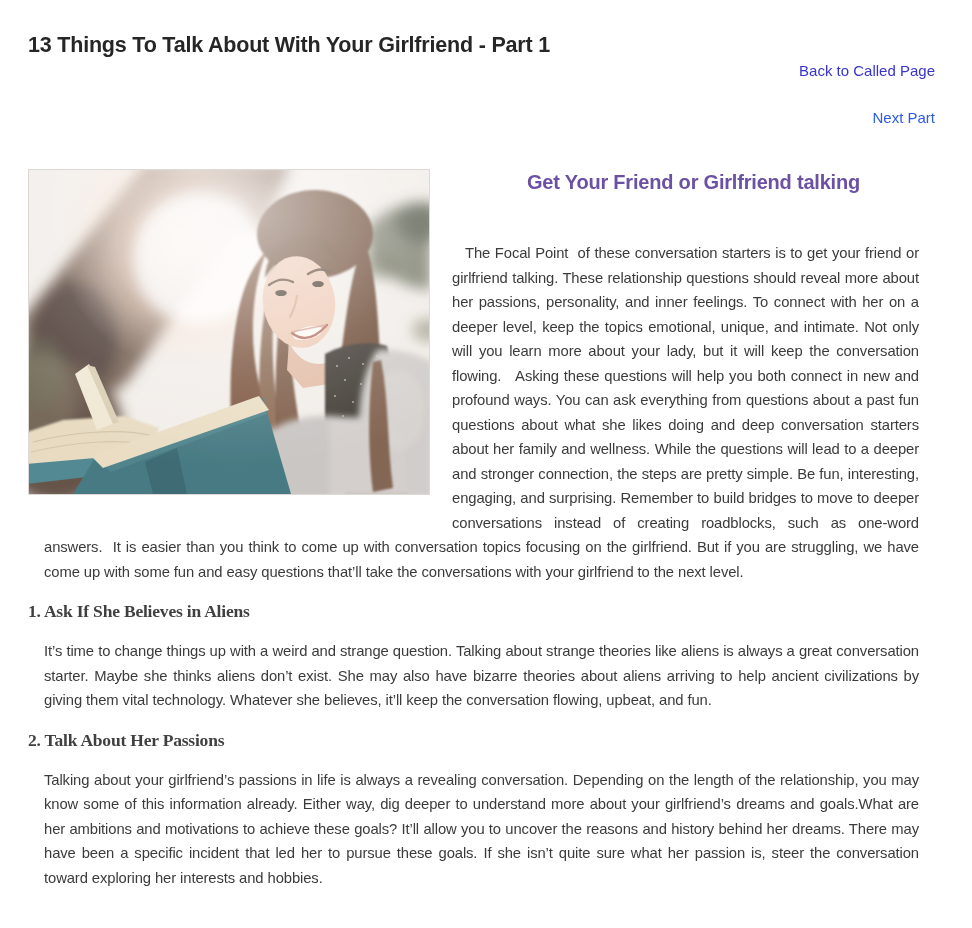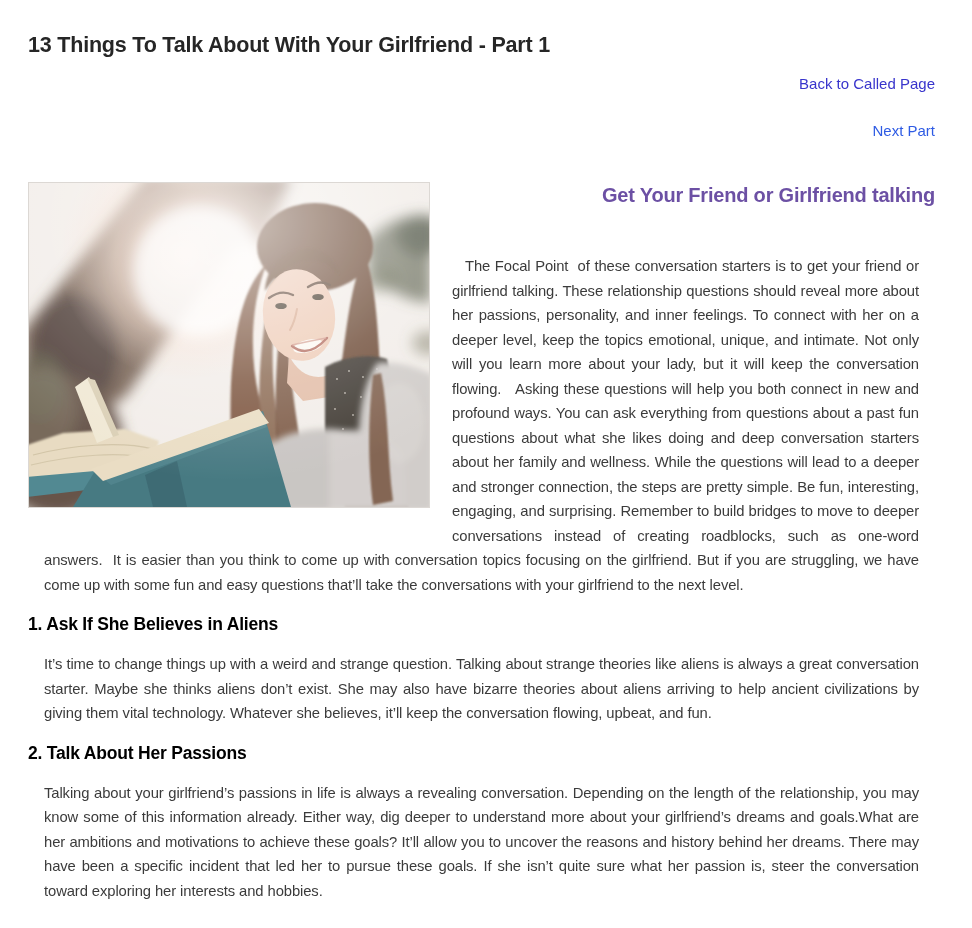--- a/index.html
+++ b/index.html
@@ -8,50 +8,50 @@
     font-family:"Liberation Sans", sans-serif;
     color:#3b3b3b;
   }
   .page { padding:33px 37px 30px 28px; }
 
   h1.page-title {
     margin:0; font-size:21.5px; line-height:25px;
     font-weight:700; color:#262626; letter-spacing:-0.2px;
   }
 
-  .linkrow { text-align:right; margin-top:16px; font-size:15px; line-height:19px; }
+  .linkrow { text-align:right; margin-top:3px; font-size:15px; line-height:19px; }
   .linkrow + .linkrow { margin-top:28px; }
   .linkrow a { text-decoration:none; cursor:pointer; }
   a.link-back { color:#3834cc; }
   a.link-next { color:#2e5be4; }
 
   .article { margin-top:42px; }
 
   .photo {
     float:left; width:400px; height:324px;
     border:1px solid #dcd8d4; background:#f2ede8;
     margin:0 22px 20px 0;
   }
   .photo svg { display:block; }
 
   h2.article-heading {
     font-size:20px; line-height:26px; font-weight:700;
-    color:#6c50a4; text-align:right;
+    color:#6c50a4; text-align:center;
     margin:19px 0 46px 0; letter-spacing:-0.2px;
   }
 
   p.bodytext {
     font-size:14.8px; line-height:24.5px; letter-spacing:-0.1px;
     text-align:justify; margin:16px; color:#3b3b3b;
   }
   p.intro { text-indent:13px; }
 
   section h3 {
     font-size:17.5px; line-height:23px; font-weight:700;
-    color:#000000; margin:15px 0 8px 0; letter-spacing:-0.2px;
+    color:#404040; margin:15px 0 8px 0; letter-spacing:-0.2px;font-family:Liberation Serif, serif;
   }
   section { clear:none; }
 </style>
 </head>
 <body>
 
 <div class="page">
 
   <h1 class="page-title">13 Things To Talk About With Your Girlfriend - Part 1</h1>
 

